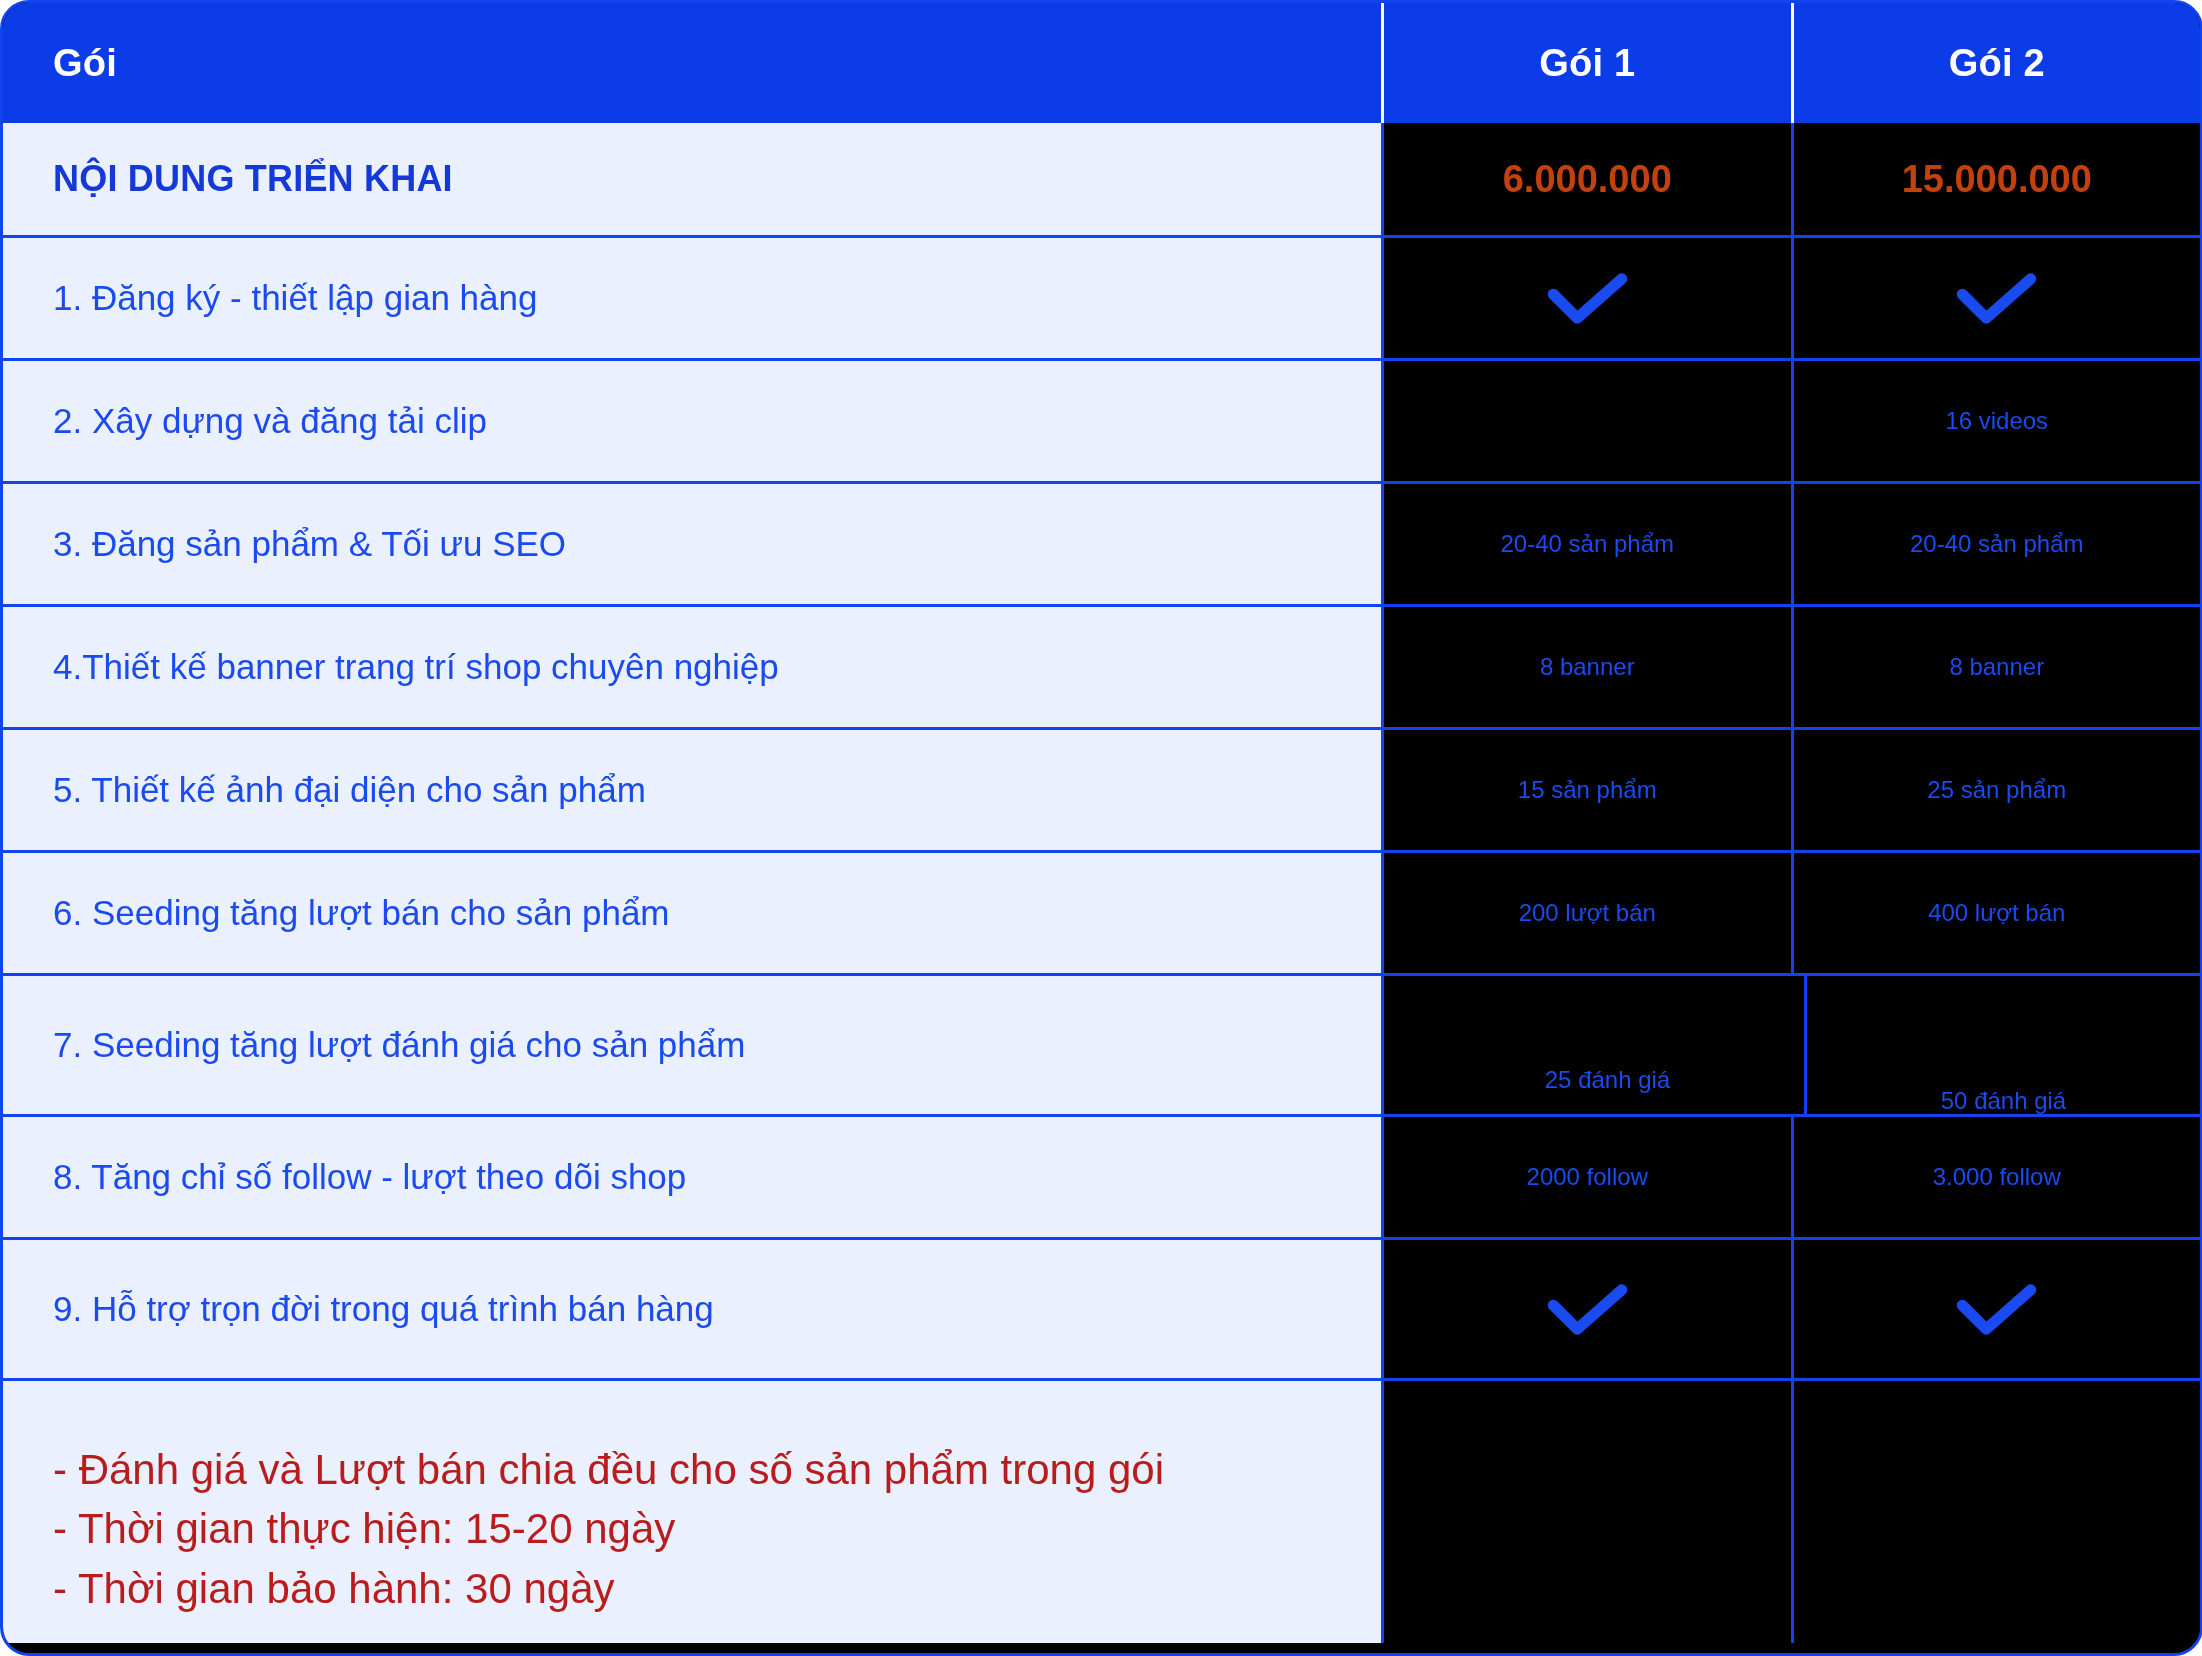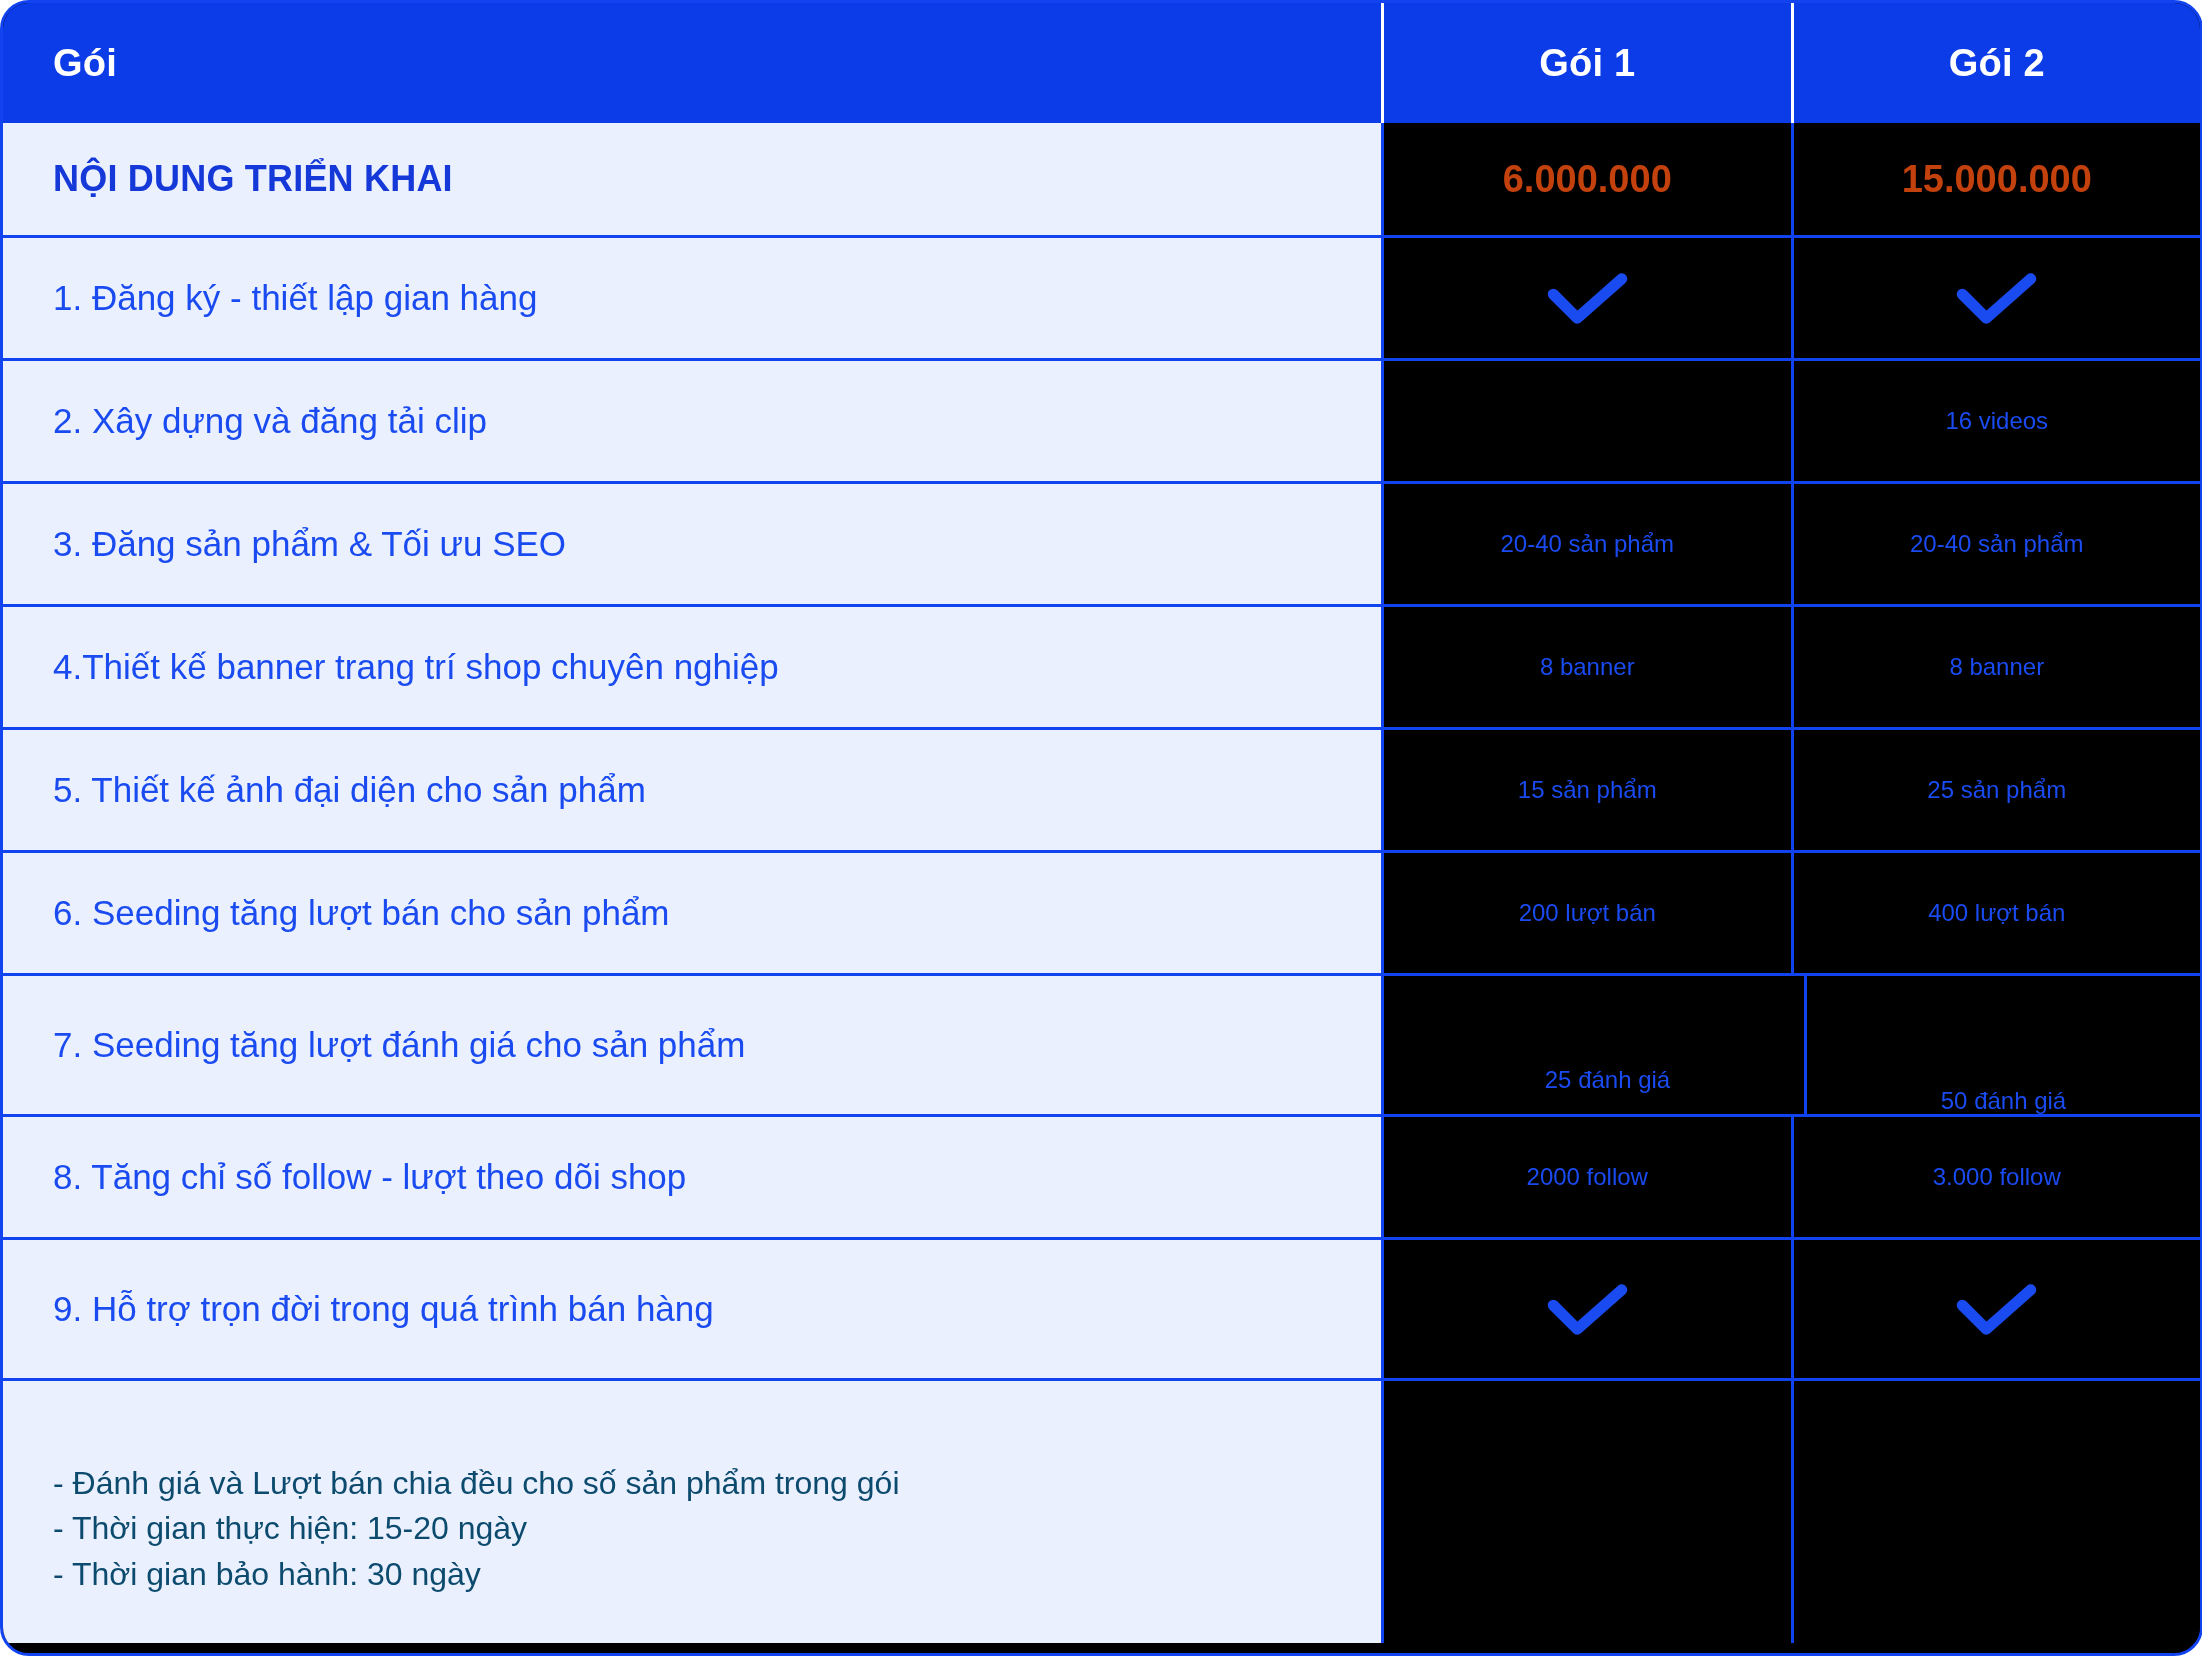--- a/index.html
+++ b/index.html
@@ -120,22 +120,22 @@
   .row-notes .cell-feature {
     height: 262px;
     align-items: flex-start;
     padding-top: 34px;
     flex-direction: column;
     justify-content: center;
   }
   .row-notes .cell-plan { height: 262px; }
 
   .note-line {
-    color: #0c4a6e;
-    font-size: 32px;
+    color: #b91c1c;
+    font-size: 42px;
     line-height: 1.42;
     white-space: nowrap;
   }
 </style>
 </head>
 <body>
 
 <div class="pricing-table">
 
   <div class="row row-header">

